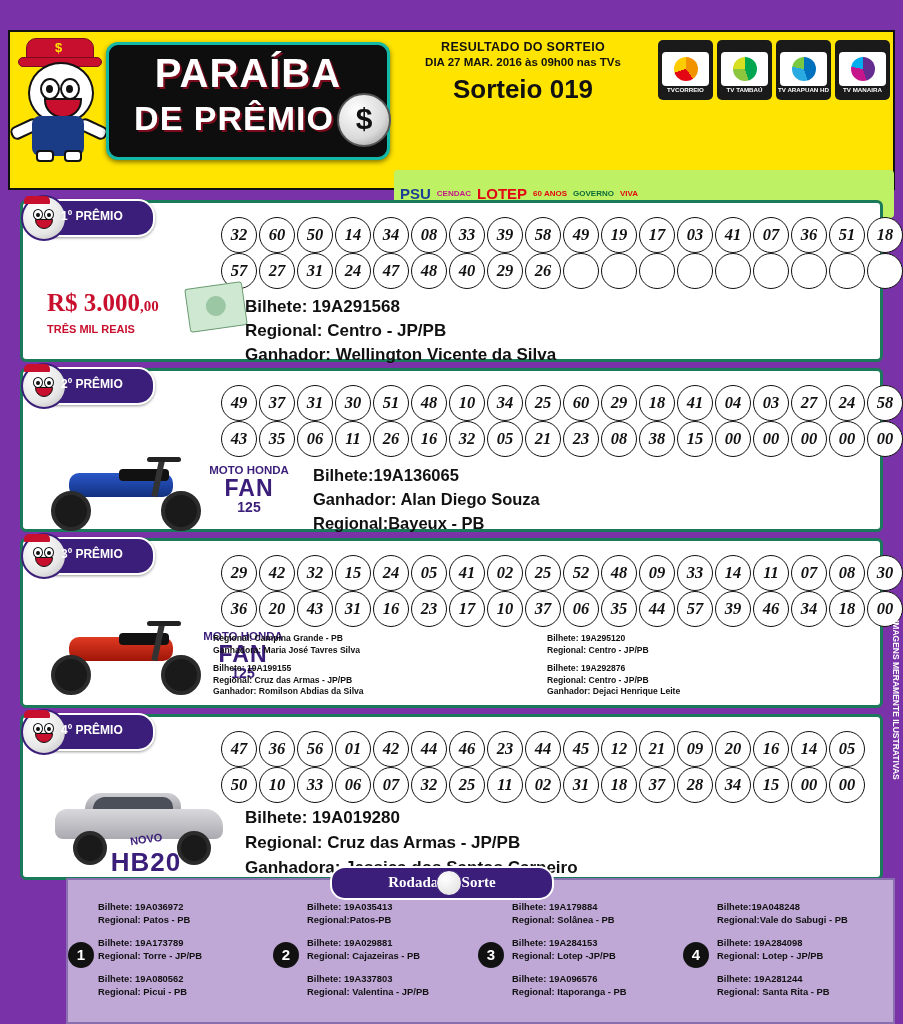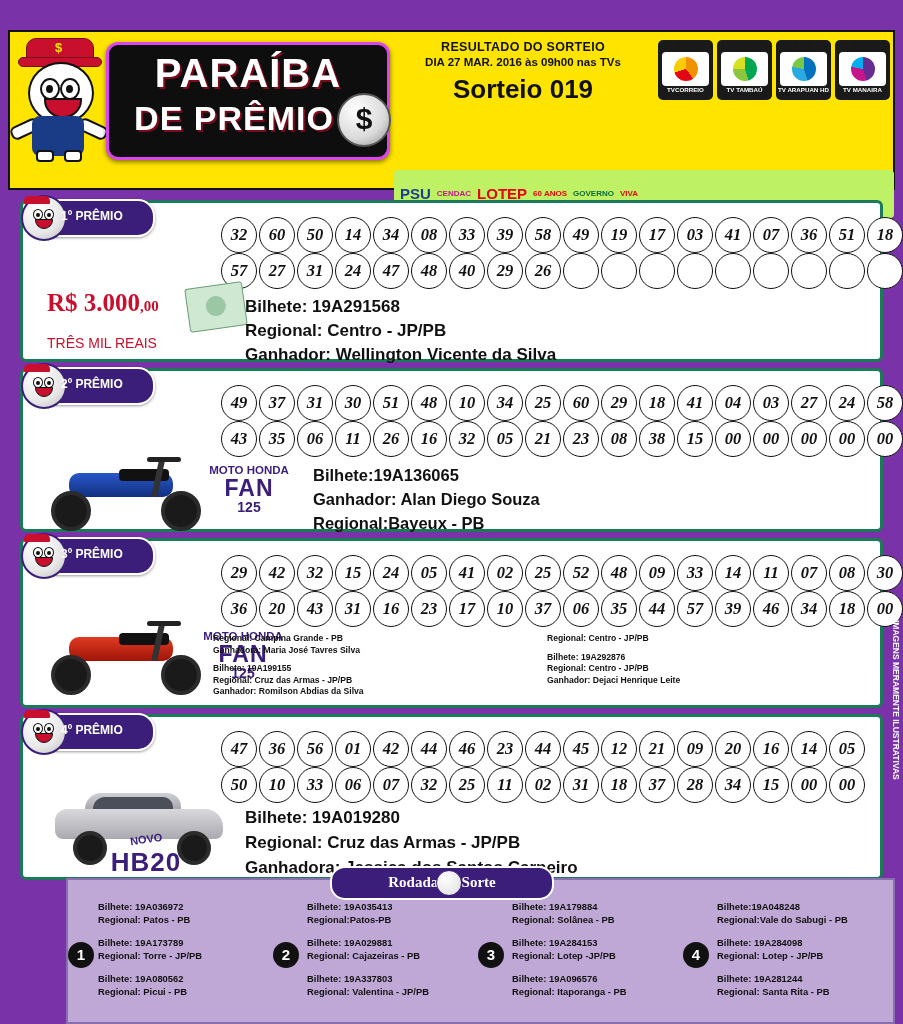--- a/index.html
+++ b/index.html
@@ -29,21 +29,21 @@
   .mascot .body{position:absolute;left:16px;top:78px;width:52px;height:40px;background:#1a3c86;border-radius:8px;}
   .mascot .arm{position:absolute;top:84px;width:26px;height:10px;background:#fff;border:2px solid #111;border-radius:6px;}
   .mascot .arm.l{left:-6px;transform:rotate(-25deg);}
   .mascot .arm.r{left:62px;transform:rotate(25deg);}
   .mascot .leg{position:absolute;top:112px;width:14px;height:8px;background:#fff;border:2px solid #111;border-radius:4px;}
   .mascot .leg.l{left:20px;}
   .mascot .leg.r{left:48px;}
 
   .logo{
     position:absolute;left:96px;top:10px;width:278px;height:112px;
-    background:#0e0e0e;border:3px solid #d946ef;border-radius:12px;
+    background:#0e0e0e;border:3px solid #14b8a6;border-radius:12px;
     box-shadow:0 2px 5px rgba(0,0,0,.5);
   }
   .logo .l1{
     position:absolute;left:10px;top:6px;width:258px;text-align:center;
     color:#fff;font-weight:bold;font-size:40px;letter-spacing:1px;line-height:44px;
     text-shadow:2px 2px 0 #7a0b1d;
   }
   .logo .l2{
     position:absolute;left:6px;top:54px;width:238px;text-align:center;
     color:#fff;font-weight:bold;font-size:34px;letter-spacing:1px;line-height:38px;
@@ -122,21 +122,21 @@
   }
   .info{position:absolute;font-weight:bold;color:#111;}
 
   
   #p1r1{left:198px;top:14px;}
   #p1r2{left:198px;top:50px;}
   #p1info{left:222px;top:92px;font-size:17px;line-height:24px;}
   .money{position:absolute;left:24px;top:86px;width:180px;}
   .money .val{font-size:25px;font-weight:bold;color:#c8102e;font-family:"Liberation Serif", serif;}
   .money .val small{font-size:15px;}
-  .money .sub{font-size:14px;font-weight:normal;color:#c8102e;margin-top:18px;}
+  .money .sub{font-size:11px;font-weight:bold;color:#c8102e;margin-top:6px;}
   .cash{position:absolute;left:140px;top:-4px;width:56px;height:42px;background:#cfe8d2;border:1px solid #6b9b72;border-radius:3px;transform:rotate(-8deg);}
   .cash:after{content:"";position:absolute;left:18px;top:10px;width:20px;height:20px;border-radius:50%;background:#9cc7a5;}
 
   
   #p2r1{left:198px;top:14px;}
   #p2r2{left:198px;top:50px;}
   #p2info{left:290px;top:92px;font-size:16.5px;line-height:24px;}
   .moto{position:absolute;left:20px;top:84px;width:170px;height:72px;}
   .moto .body{position:absolute;left:26px;top:18px;width:104px;height:24px;border-radius:10px;}
   .moto .seat{position:absolute;left:76px;top:14px;width:50px;height:12px;background:#111;border-radius:4px;}
@@ -494,20 +494,21 @@
           <div>Ganhadora: Maria José Tavres Silva</div>
         </div>
         <div class="wcard">
           <div>Bilhete: 19A199155</div>
           <div>Regional: Cruz das Armas - JP/PB</div>
           <div>Ganhador: Romilson Abdias da Silva</div>
         </div>
       </div>
       <div class="wcol">
         <div class="wcard">
+          <div>Bilhete: 19A295120</div>
           <div>Regional: Centro - JP/PB</div>
         </div>
         <div class="wcard">
           <div>Bilhete: 19A292876</div>
           <div>Regional: Centro - JP/PB</div>
           <div>Ganhador: Dejaci Henrique Leite</div>
         </div>
       </div>
     </div>
   </div>

